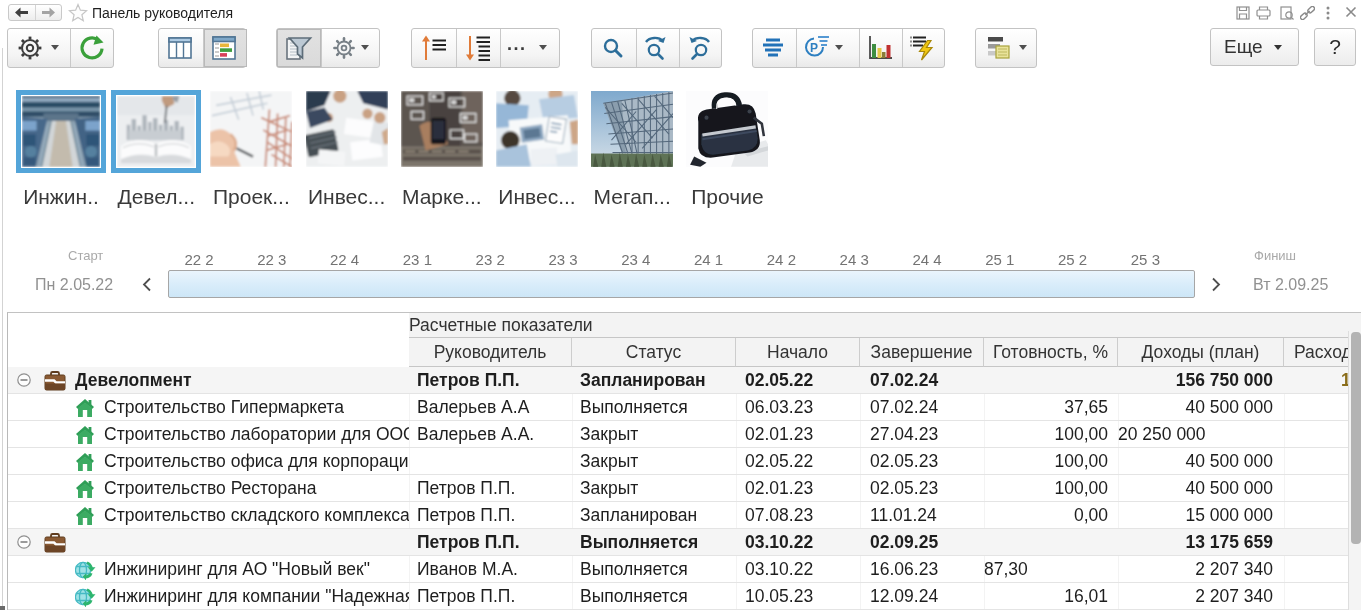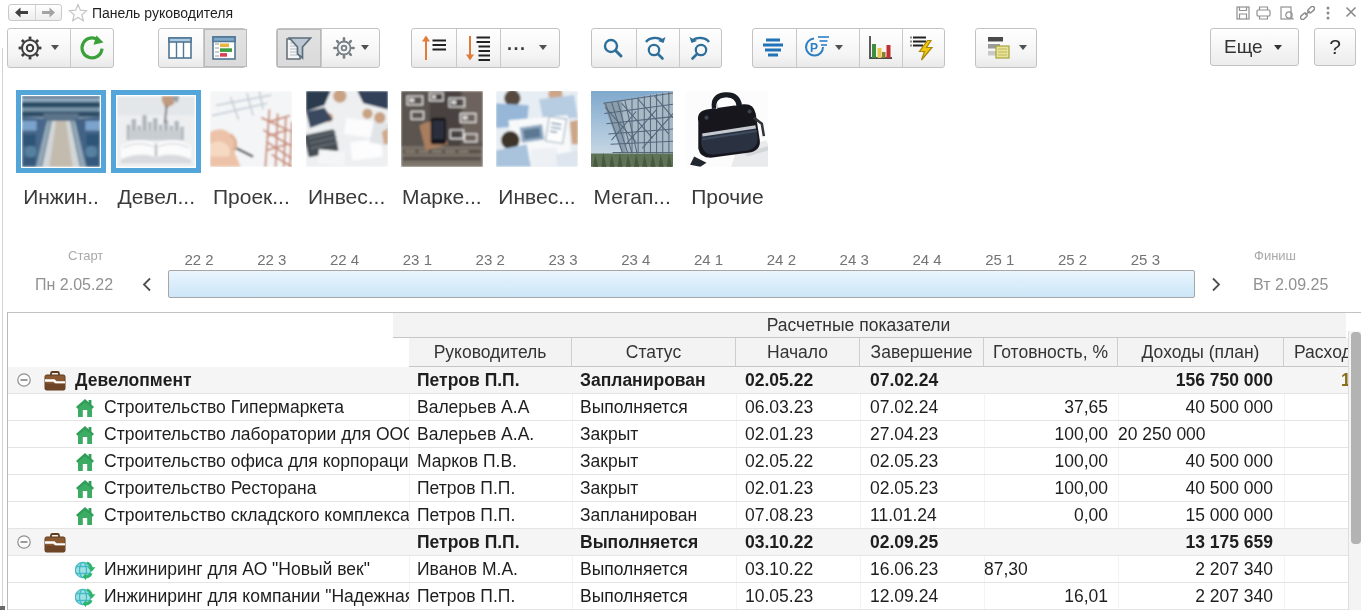--- a/index.html
+++ b/index.html
@@ -523,21 +523,21 @@
     <span class="abs qlbl" style="left:708.5999999999999px">24 1</span>
     <span class="abs qlbl" style="left:781.4px">24 2</span>
     <span class="abs qlbl" style="left:854.1999999999999px">24 3</span>
     <span class="abs qlbl" style="left:927px">24 4</span>
     <span class="abs qlbl" style="left:999.8px">25 1</span>
     <span class="abs qlbl" style="left:1072.6px">25 2</span>
     <span class="abs qlbl" style="left:1145.4px">25 3</span>
   </div>
 
 <div id="tbl" class="abs">
-    <div class="abs hcell" style="left:385px;top:0;width:953px;height:25px;line-height:25px;text-align:center;padding-right:22px;border-right:none">Расчетные показатели</div>
+    <div class="abs hcell" style="left:401px;top:0;width:953px;height:25px;line-height:25px;text-align:left;padding-right:22px;border-right:none">Расчетные показатели</div>
     <div class="abs hcell" style="left:401px;top:25px;width:163px;height:29px;line-height:29px;">Руководитель</div>
     <div class="abs hcell" style="left:564px;top:25px;width:164px;height:29px;line-height:29px;">Статус</div>
     <div class="abs hcell" style="left:728px;top:25px;width:124px;height:29px;line-height:29px;">Начало</div>
     <div class="abs hcell" style="left:852px;top:25px;width:124px;height:29px;line-height:29px;">Завершение</div>
     <div class="abs hcell" style="left:976px;top:25px;width:134px;height:29px;line-height:29px;">Готовность, %</div>
     <div class="abs hcell" style="left:1110px;top:25px;width:166px;height:29px;line-height:29px;">Доходы (план)</div>
     <div class="abs hcell" style="left:1276px;top:25px;width:64px;height:29px;line-height:29px;text-align:left;padding-left:10px;overflow:hidden;white-space:nowrap;border-right:none;">Расходы (план)</div>
     <div class="vline" style="left:401px"></div>
     <div class="vline" style="left:564px"></div>
     <div class="vline" style="left:728px"></div>
@@ -596,21 +596,20 @@
       <div class="cell" style="left:1110px;width:155px;text-align:left">20 250 000</div>
     </div>
     <div class="row" style="top:135px">
       <svg width="20" height="20" viewBox="0 0 20 20" style="position:absolute;left:67px;top:4px">
         <polygon points="10,1 19,9 17,11 10,5 3,11 1,9" fill="#2f9e57"></polygon>
         <polygon points="3,10 10,4.5 17,10 17,19 3,19" fill="#3cab63"></polygon>
         <rect x="13.6" y="2" width="2.8" height="5" fill="#2f9e57"></rect>
         <rect x="7.8" y="12" width="4.4" height="7" fill="#ffffff"></rect>
       </svg>
       <div class="cell" style="left:96px;width:305px">Строительство офиса для корпорации</div>
-      <div class="cell" style="left:409px;width:150px">Марков П.В.</div>
       <div class="cell" style="left:572px;width:152px">Закрыт</div>
       <div class="cell" style="left:737px;width:110px">02.05.22</div>
       <div class="cell" style="left:862px;width:110px">02.05.23</div>
       <div class="cell" style="left:976px;width:124px;text-align:right">100,00</div>
       <div class="cell" style="left:1110px;width:155px;text-align:right">40 500 000</div>
     </div>
     <div class="row" style="top:162px">
       <svg width="20" height="20" viewBox="0 0 20 20" style="position:absolute;left:67px;top:4px">
         <polygon points="10,1 19,9 17,11 10,5 3,11 1,9" fill="#2f9e57"></polygon>
         <polygon points="3,10 10,4.5 17,10 17,19 3,19" fill="#3cab63"></polygon>

